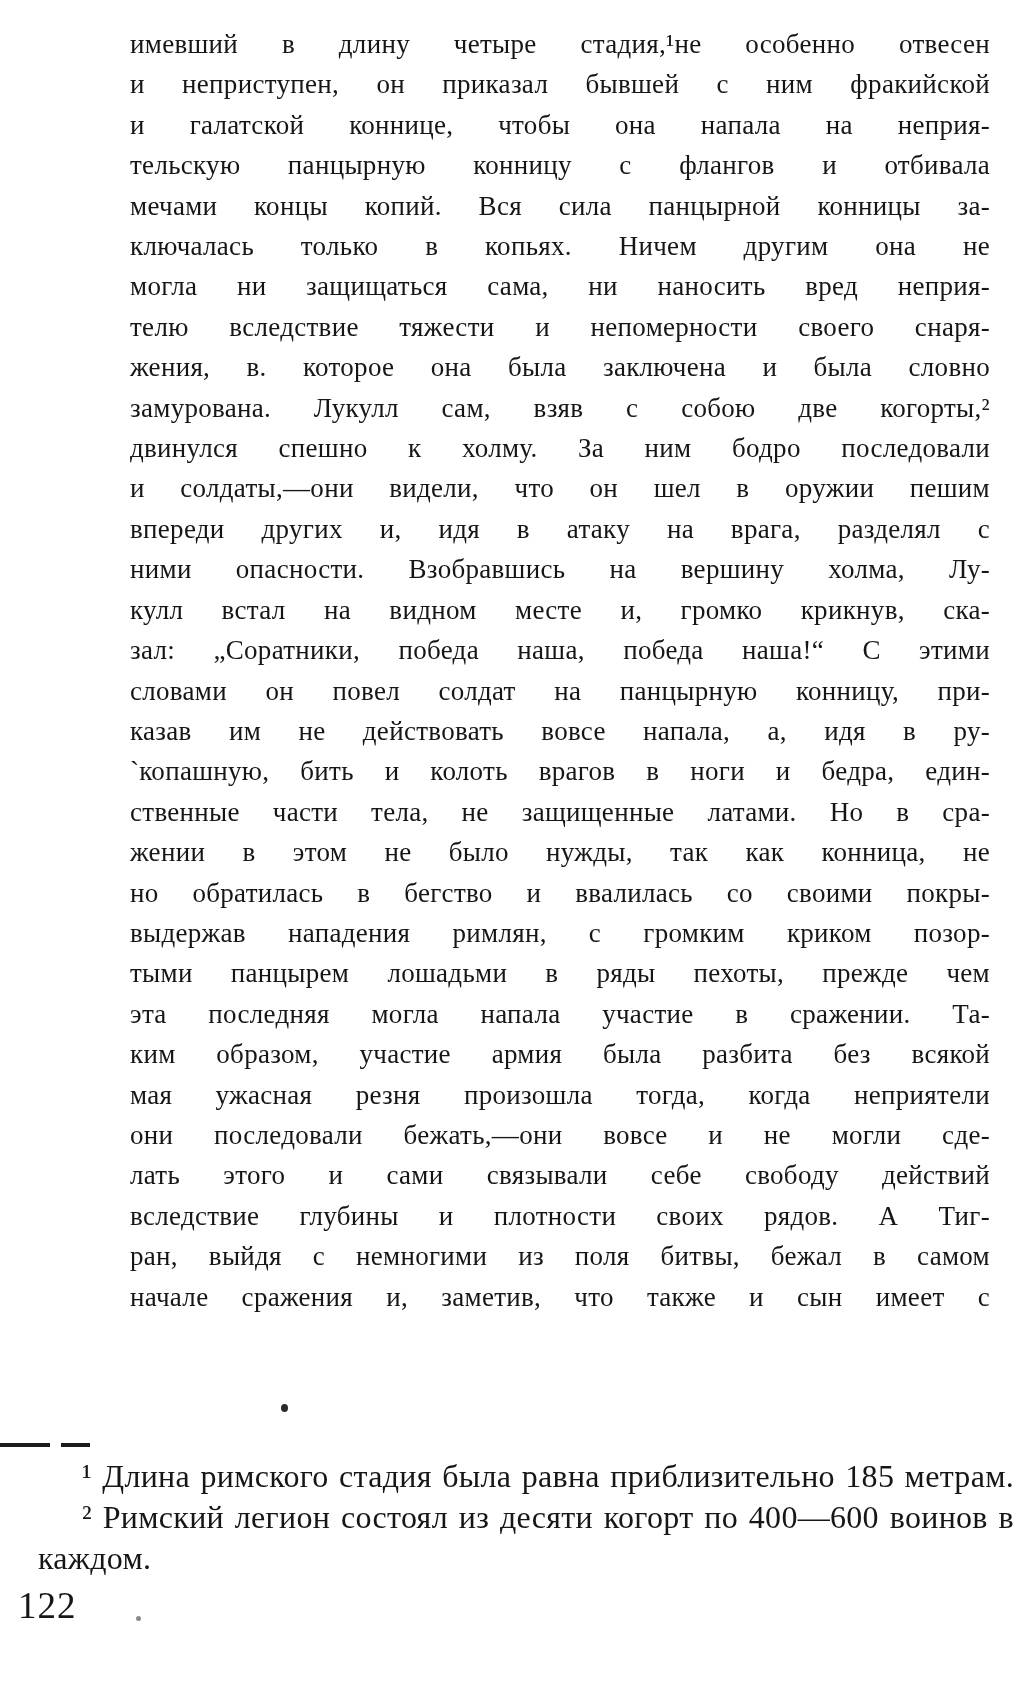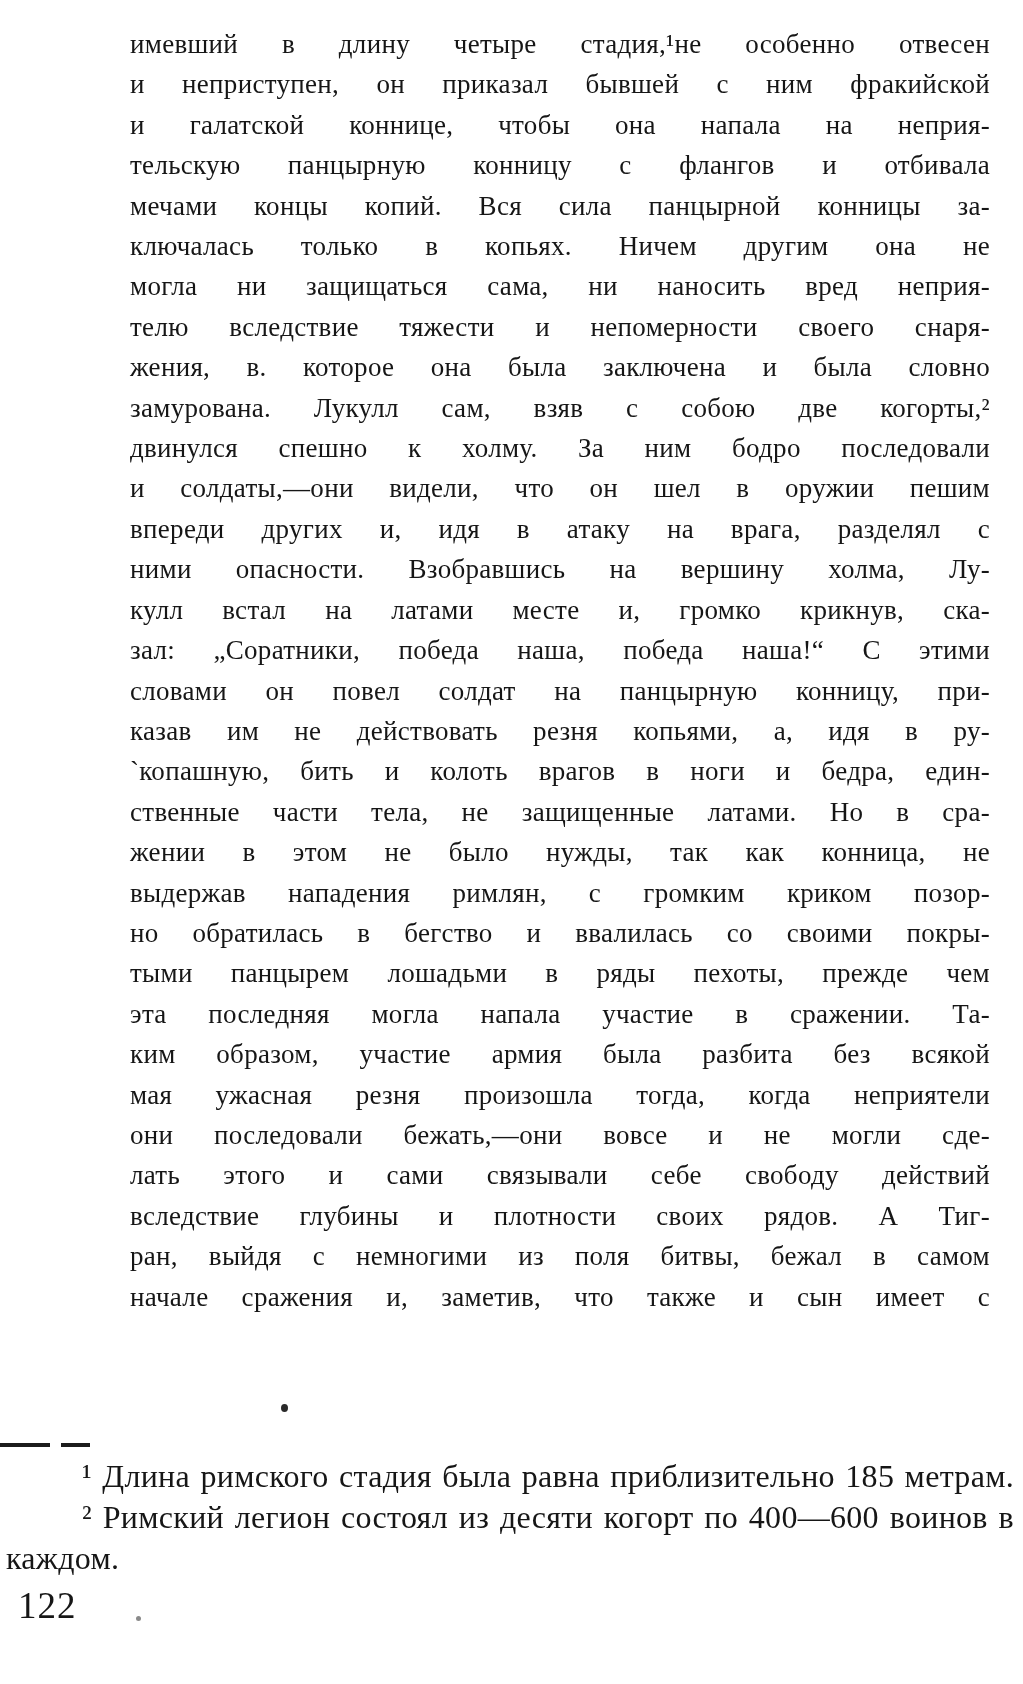--- a/index.html
+++ b/index.html
@@ -45,20 +45,21 @@
     letter-spacing: 0.3px;
   }
   .fn-line {
     text-align: justify;
     text-align-last: justify;
     text-indent: 76px;
   }
   .fn-cont {
     text-align: left;
     text-indent: 0;
+    margin-left: 32px;
   }
   .page-num {
     position: absolute;
     left: 18px;
     top: 1584px;
     font-size: 37px;
     letter-spacing: 1px;
   }
   .speck {
     position: absolute;
@@ -81,29 +82,29 @@
       <div class="line">мечами концы копий. Вся сила панцырной конницы за-</div>
       <div class="line">ключалась только в копьях. Ничем другим она не</div>
       <div class="line">могла ни защищаться сама, ни наносить вред неприя-</div>
       <div class="line">телю вследствие тяжести и непомерности своего снаря-</div>
       <div class="line">жения, в. которое она была заключена и была словно</div>
       <div class="line">замурована. Лукулл сам, взяв с собою две когорты,²</div>
       <div class="line">двинулся спешно к холму. За ним бодро последовали</div>
       <div class="line">и солдаты,—они видели, что он шел в оружии пешим</div>
       <div class="line">впереди других и, идя в атаку на врага, разделял с</div>
       <div class="line">ними опасности. Взобравшись на вершину холма, Лу-</div>
-      <div class="line">кулл встал на латами месте и, громко крикнув, ска-</div>
+      <div class="line">кулл встал на видном месте и, громко крикнув, ска-</div>
       <div class="line">зал: „Соратники, победа наша, победа наша!“ С этими</div>
       <div class="line">словами он повел солдат на панцырную конницу, при-</div>
-      <div class="line">казав им не действовать резня копьями, а, идя в ру-</div>
+      <div class="line">казав им не действовать вовсе напала, а, идя в ру-</div>
       <div class="line">`копашную, бить и колоть врагов в ноги и бедра, един-</div>
       <div class="line">ственные части тела, не защищенные латами. Но в сра-</div>
       <div class="line">жении в этом не было нужды, так как конница, не</div>
+      <div class="line">но обратилась в бегство и ввалилась со своими покры-</div>
       <div class="line">выдержав нападения римлян, с громким криком позор-</div>
-      <div class="line">но обратилась в бегство и ввалилась со своими покры-</div>
       <div class="line">тыми панцырем лошадьми в ряды пехоты, прежде чем</div>
       <div class="line">эта последняя могла напала участие в сражении. Та-</div>
       <div class="line">ким образом, участие армия была разбита без всякой</div>
       <div class="line">мая ужасная резня произошла тогда, когда неприятели</div>
       <div class="line">они последовали бежать,—они вовсе и не могли сде-</div>
       <div class="line">лать этого и сами связывали себе свободу действий</div>
       <div class="line">вследствие глубины и плотности своих рядов. А Тиг-</div>
       <div class="line">ран, выйдя с немногими из поля битвы, бежал в самом</div>
       <div class="line">начале сражения и, заметив, что также и сын имеет с</div>
     </div>

